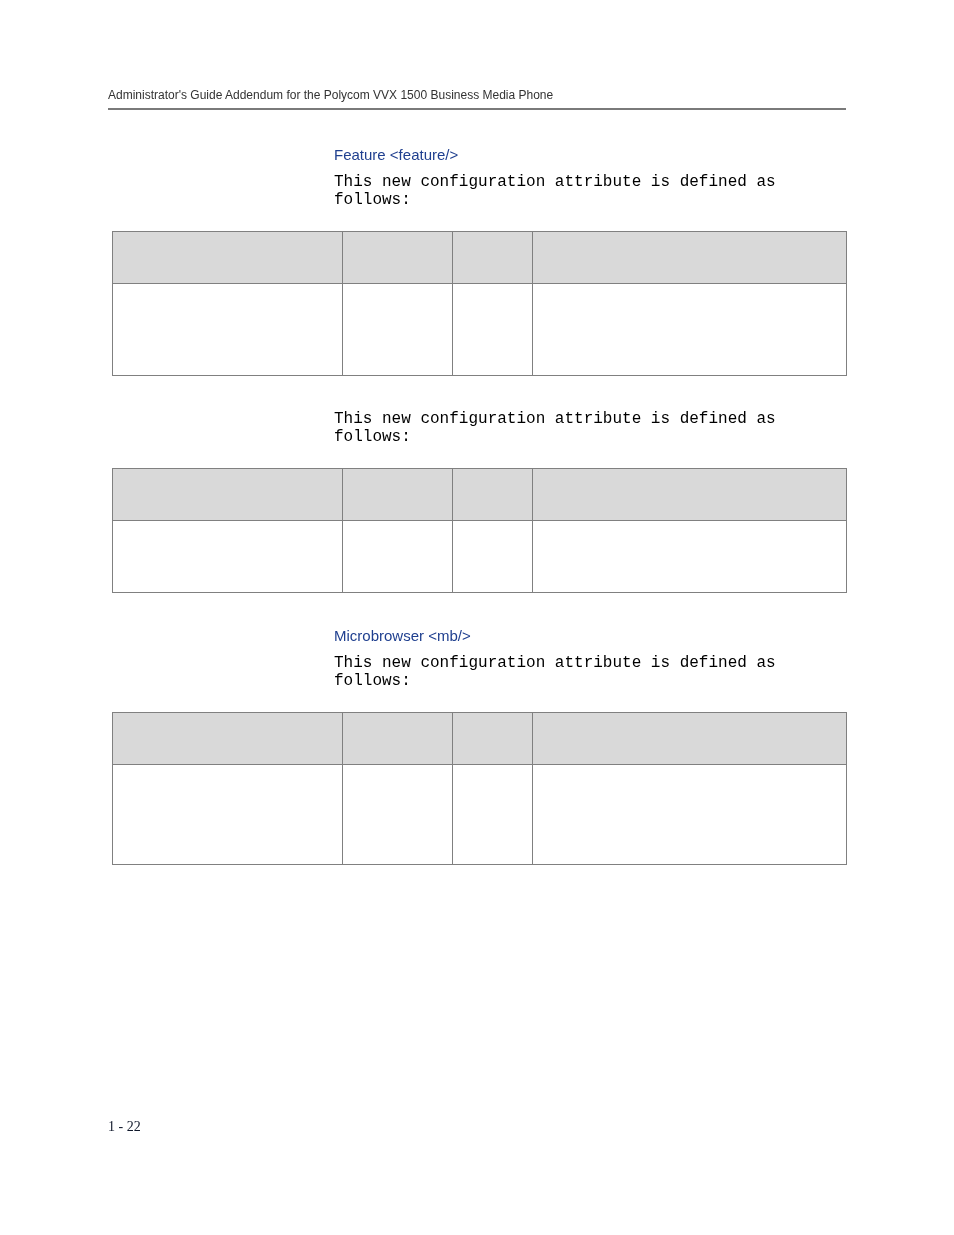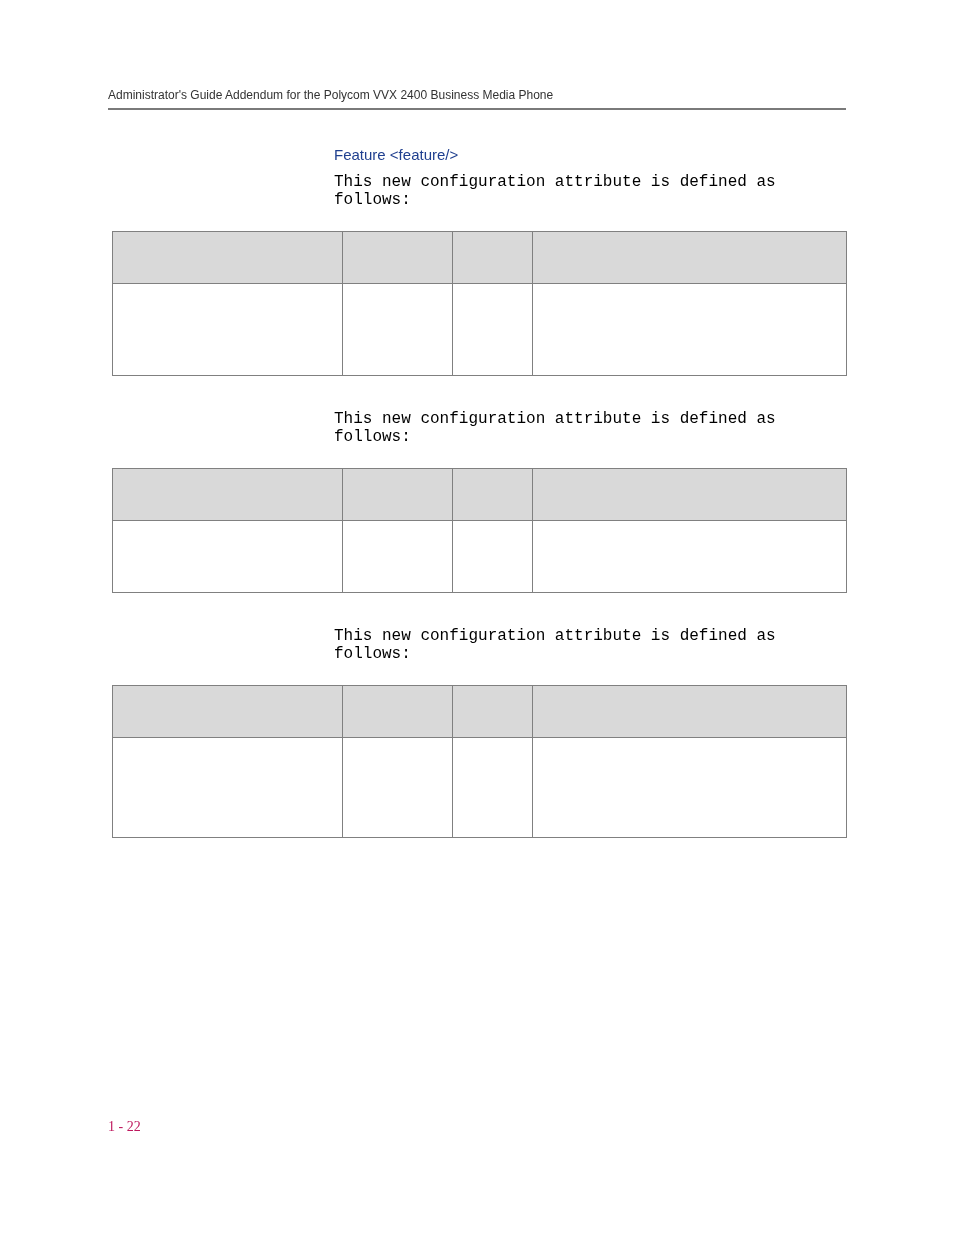--- a/index.html
+++ b/index.html
@@ -73,29 +73,29 @@
   .t1 tbody tr td { height: 92px; }
   .t2 tbody tr td { height: 72px; }
   .t3 tbody tr td { height: 100px; }
 
   .page-num {
     position: absolute;
     left: 108px;
     bottom: 100px;
     font-family: Georgia, "Times New Roman", serif;
     font-size: 14px;
-    color: #be185d;
+    color: #0f172a;
   }
 </style>
 </head>
 <body>
 
 <div class="page">
 
-  <div class="running-head">Administrator's Guide Addendum for the Polycom VVX 2400 Business Media Phone</div>
+  <div class="running-head">Administrator's Guide Addendum for the Polycom VVX 1500 Business Media Phone</div>
   <hr class="head-rule">
 
   <div class="section">
     <div class="sec-title">Feature &lt;feature/&gt;</div>
     <div class="sec-intro">This new configuration attribute is defined as follows:</div>
   </div>
   <div class="table-wrap">
     <table class="cfg t1">
       <colgroup>
           <col class="c1">
@@ -146,20 +146,21 @@
           <td></td>
           <td></td>
           <td></td>
           <td></td>
         </tr>
       </tbody>
     </table>
   </div>
 
   <div class="section">
+    <div class="sec-title">Microbrowser &lt;mb/&gt;</div>
     <div class="sec-intro">This new configuration attribute is defined as follows:</div>
   </div>
   <div class="table-wrap">
     <table class="cfg t3">
       <colgroup>
           <col class="c1">
           <col class="c2">
           <col class="c3">
           <col class="c4">
         </colgroup>

